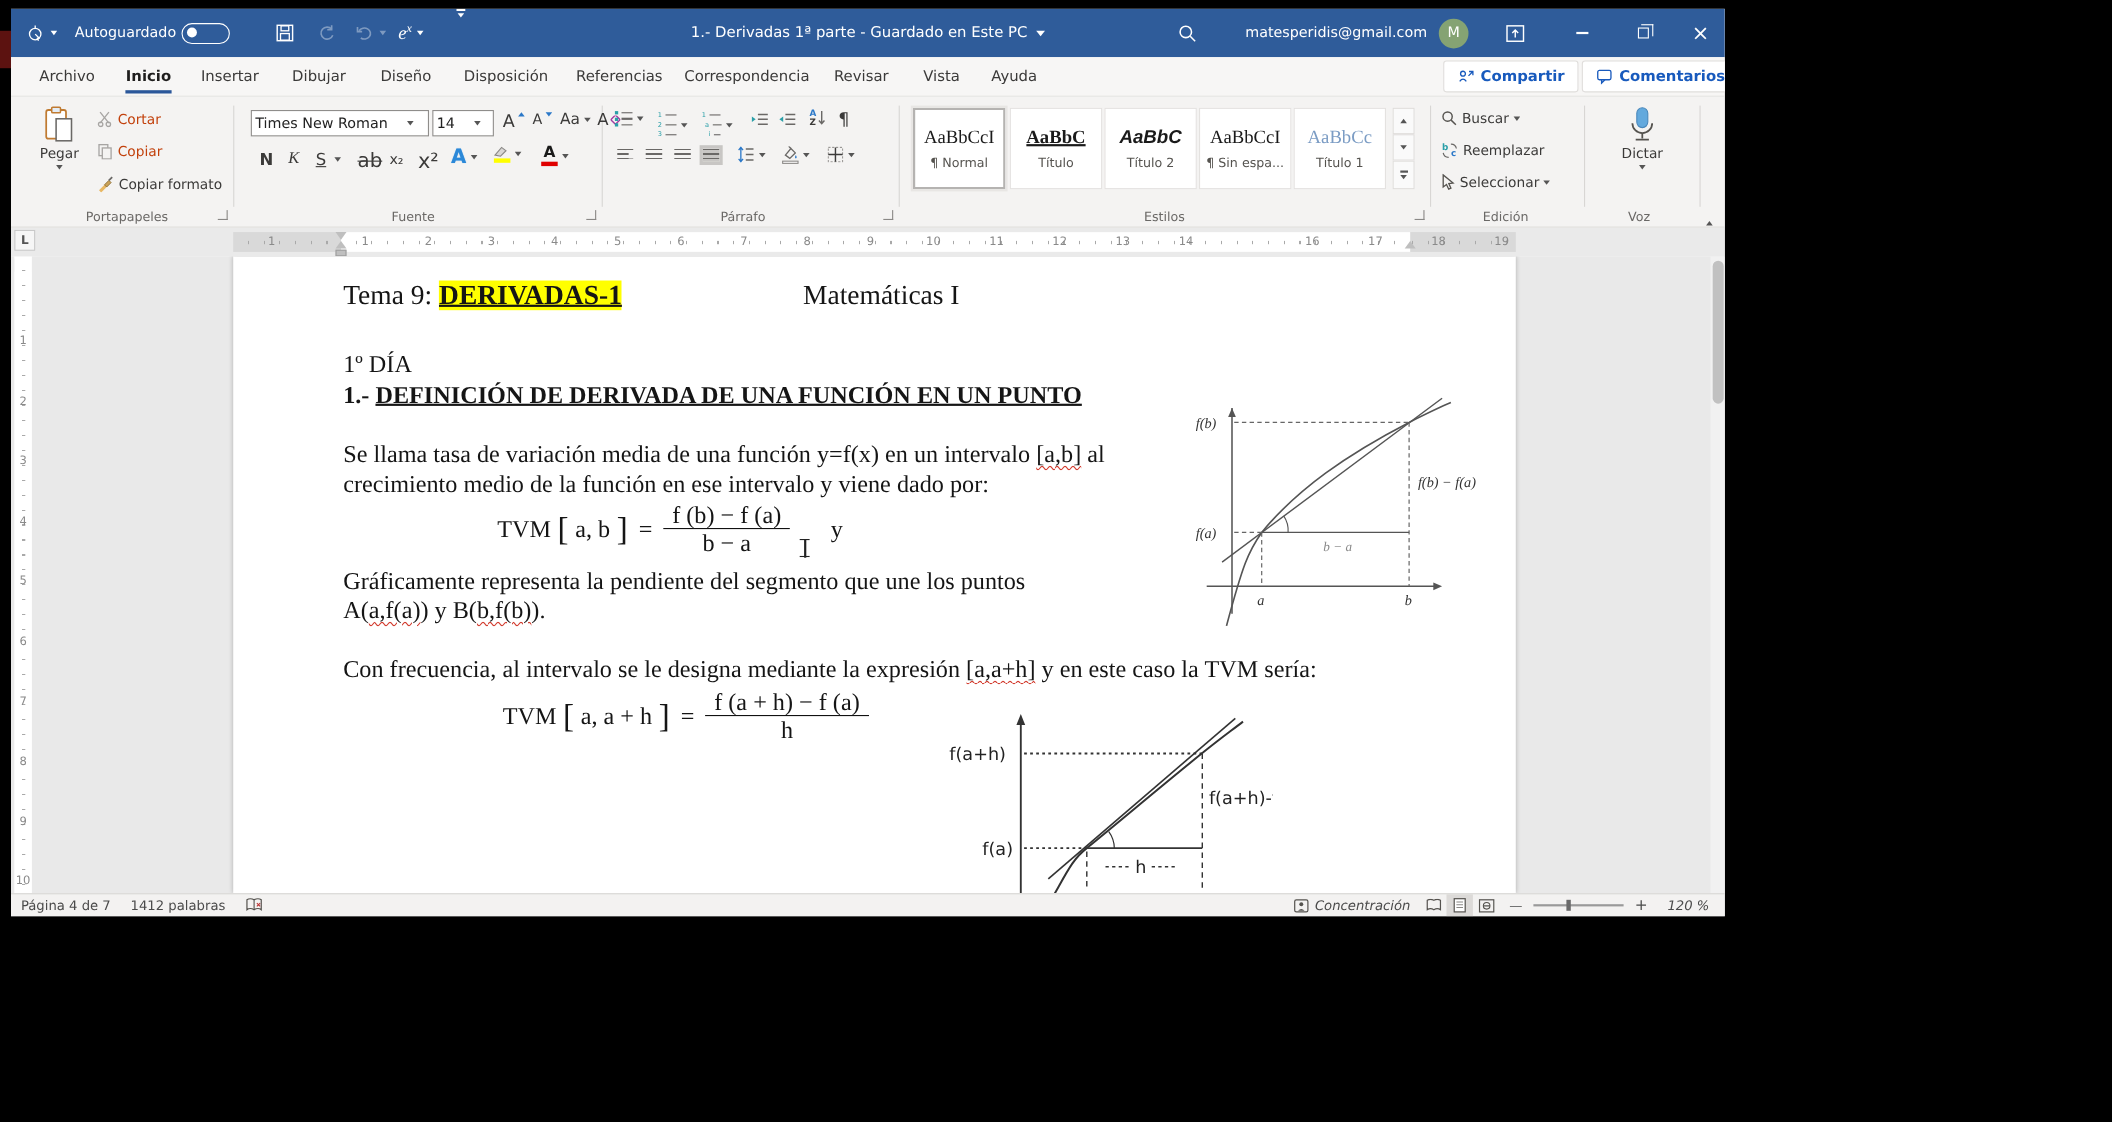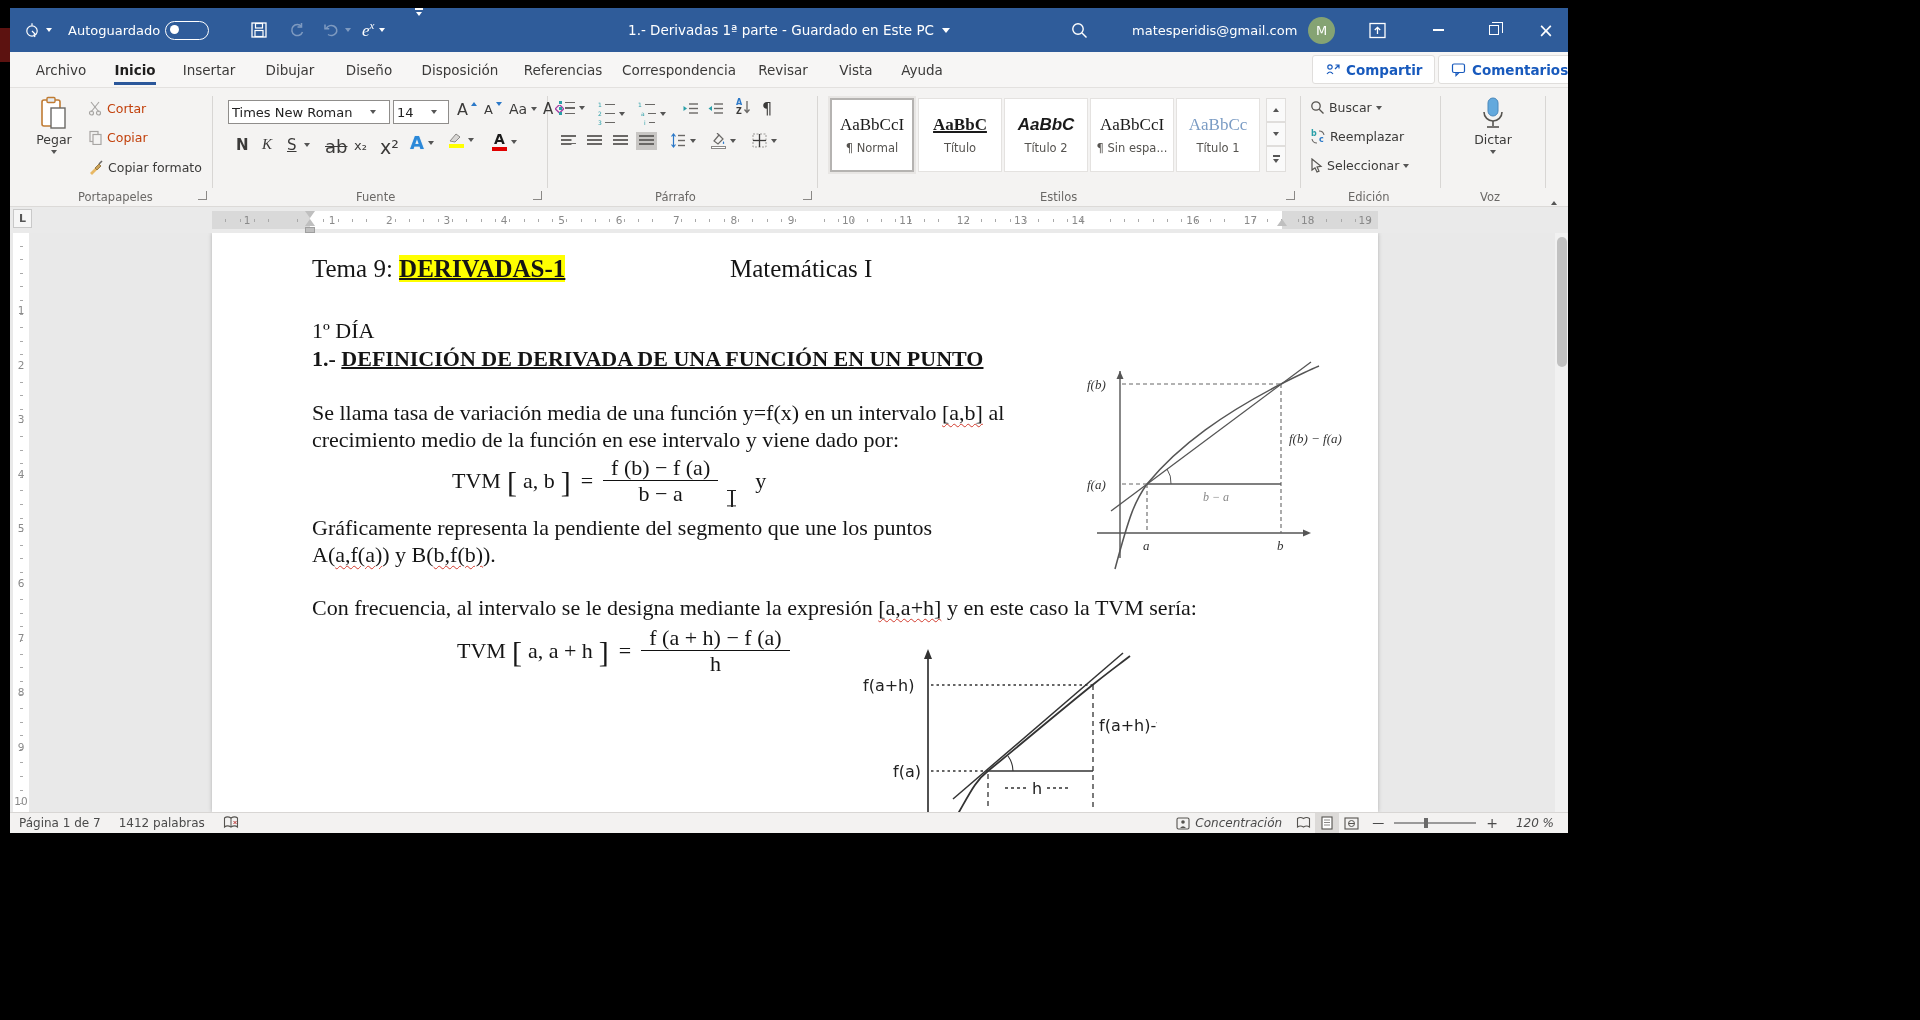--- a/index.html
+++ b/index.html
@@ -704,21 +704,21 @@
         </svg>
       </div>
 
       <div id="scrollbar">
         <div id="scrollthumb"></div>
       </div>
     </div>
 
     <div id="statusbar">
       <div class="sb-item">
-          <span>Página 1 de 7</span>
+          <span>Página 4 de 7</span>
         </div>
       <div class="sb-item">
           <span>1412 palabras</span>
         </div>
       <div class="sb-item">
         <svg width="16" height="14" viewBox="0 0 16 14">
           <path d="M8 2 C 6 .8, 3 .8, 1.5 2 V11 C 3 9.8, 6 9.8, 8 11 C 10 9.8, 13 9.8, 14.5 11 V2 C 13 .8, 10 .8, 8 2 Z" fill="none" stroke="#55534f" stroke-width="1.1"></path>
           <line x1="8" y1="2" x2="8" y2="11" stroke="#55534f" stroke-width="1"></line>
           <path d="M10.5 5 l3 3 m0 -3 l-3 3" stroke="#b33" stroke-width="1"></path>
         </svg>

